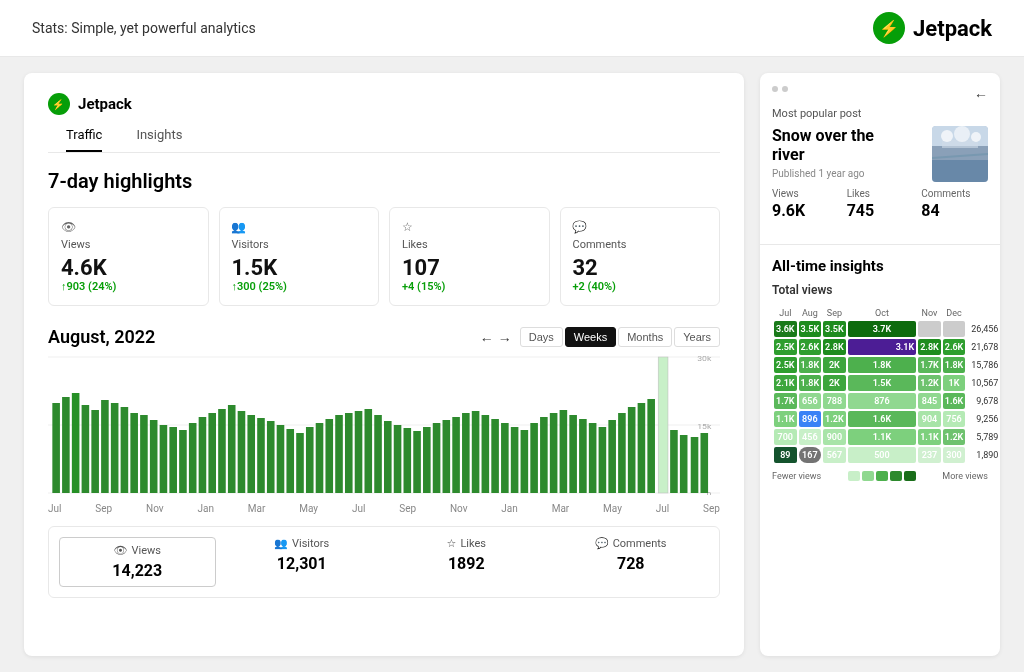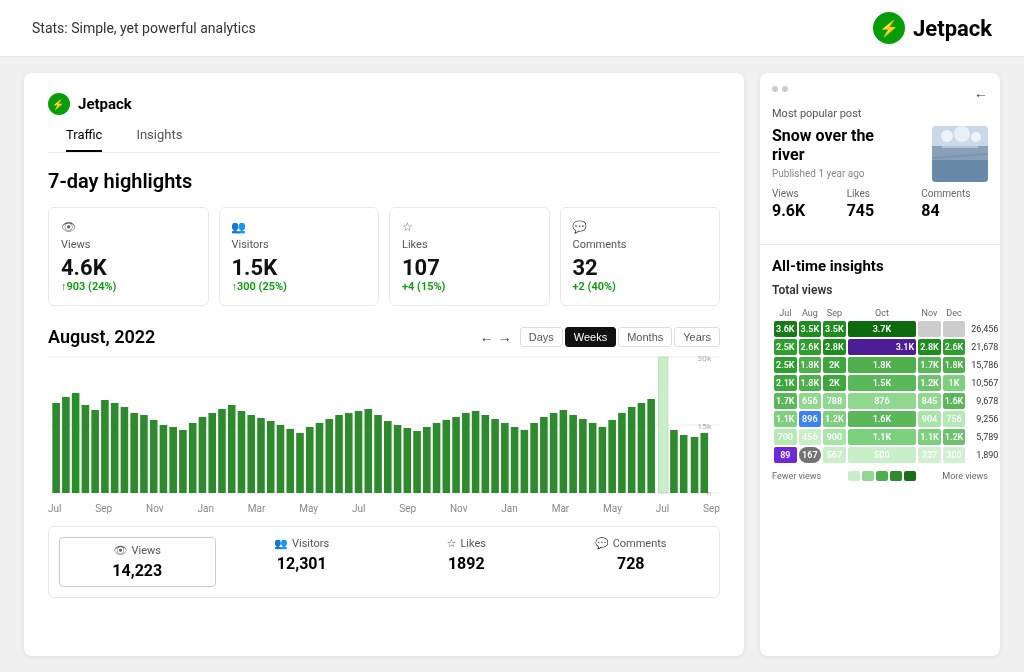--- a/index.html
+++ b/index.html
@@ -688,21 +688,21 @@
             <tr>
               <td class="heatmap-cell" style="background: rgb(181, 234, 181);">700</td>
               <td class="heatmap-cell" style="background: rgb(200, 240, 200);">456</td>
               <td class="heatmap-cell" style="background: rgb(168, 228, 168);">900</td>
               <td class="heatmap-cell" style="background: rgb(125, 208, 125);">1.1K</td>
               <td class="heatmap-cell" style="background: rgb(125, 208, 125);">1.1K</td>
               <td class="heatmap-cell" style="background: rgb(110, 194, 110);">1.2K</td>
               <td class="totals-col">5,789</td>
             </tr>
             <tr>
-              <td class="heatmap-cell" style="background: #6d28d9;">89</td>
+              <td class="heatmap-cell" style="background: #14532d;">89</td>
               <td class="heatmap-cell" style="background: #737373; border-radius: 8px;">167</td>
               <td class="heatmap-cell" style="background: rgb(200, 239, 200);">567</td>
               <td class="heatmap-cell" style="background: rgb(200, 239, 200);">500</td>
               <td class="heatmap-cell" style="background: rgb(208, 240, 208);">237</td>
               <td class="heatmap-cell" style="background: rgb(208, 240, 208);">300</td>
               <td class="totals-col">1,890</td>
             </tr>
           </tbody>
       </table>
 

